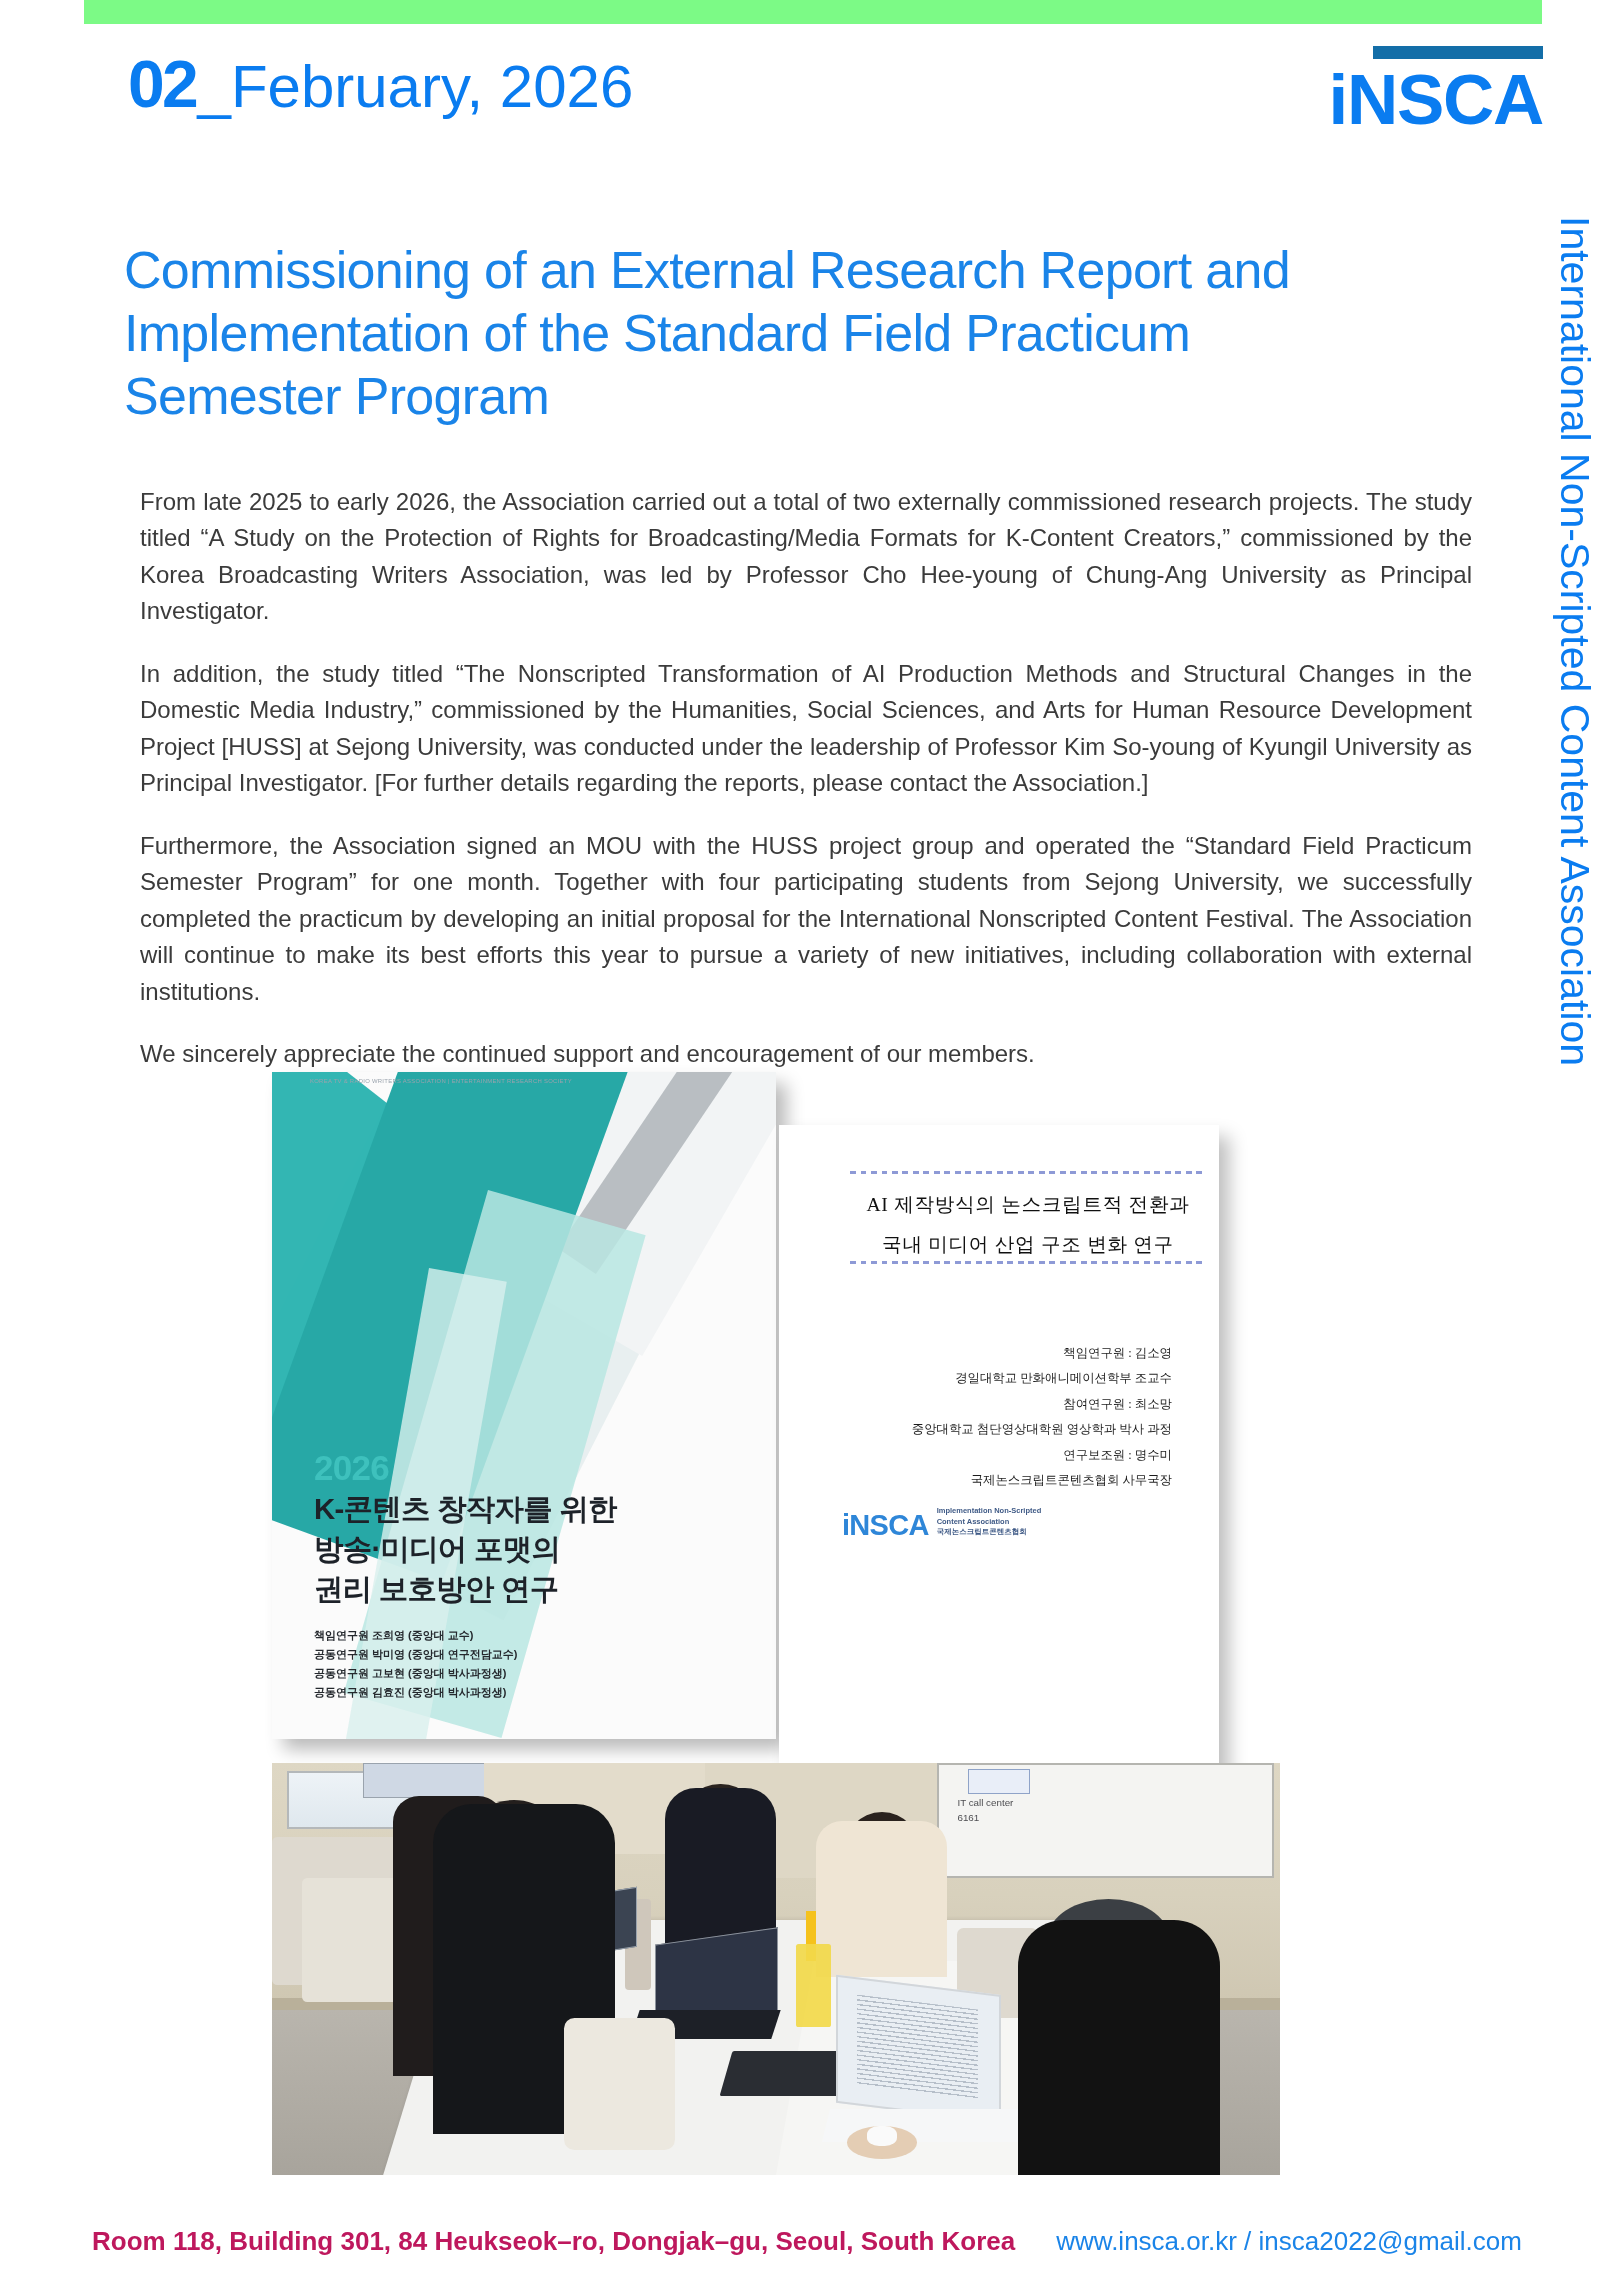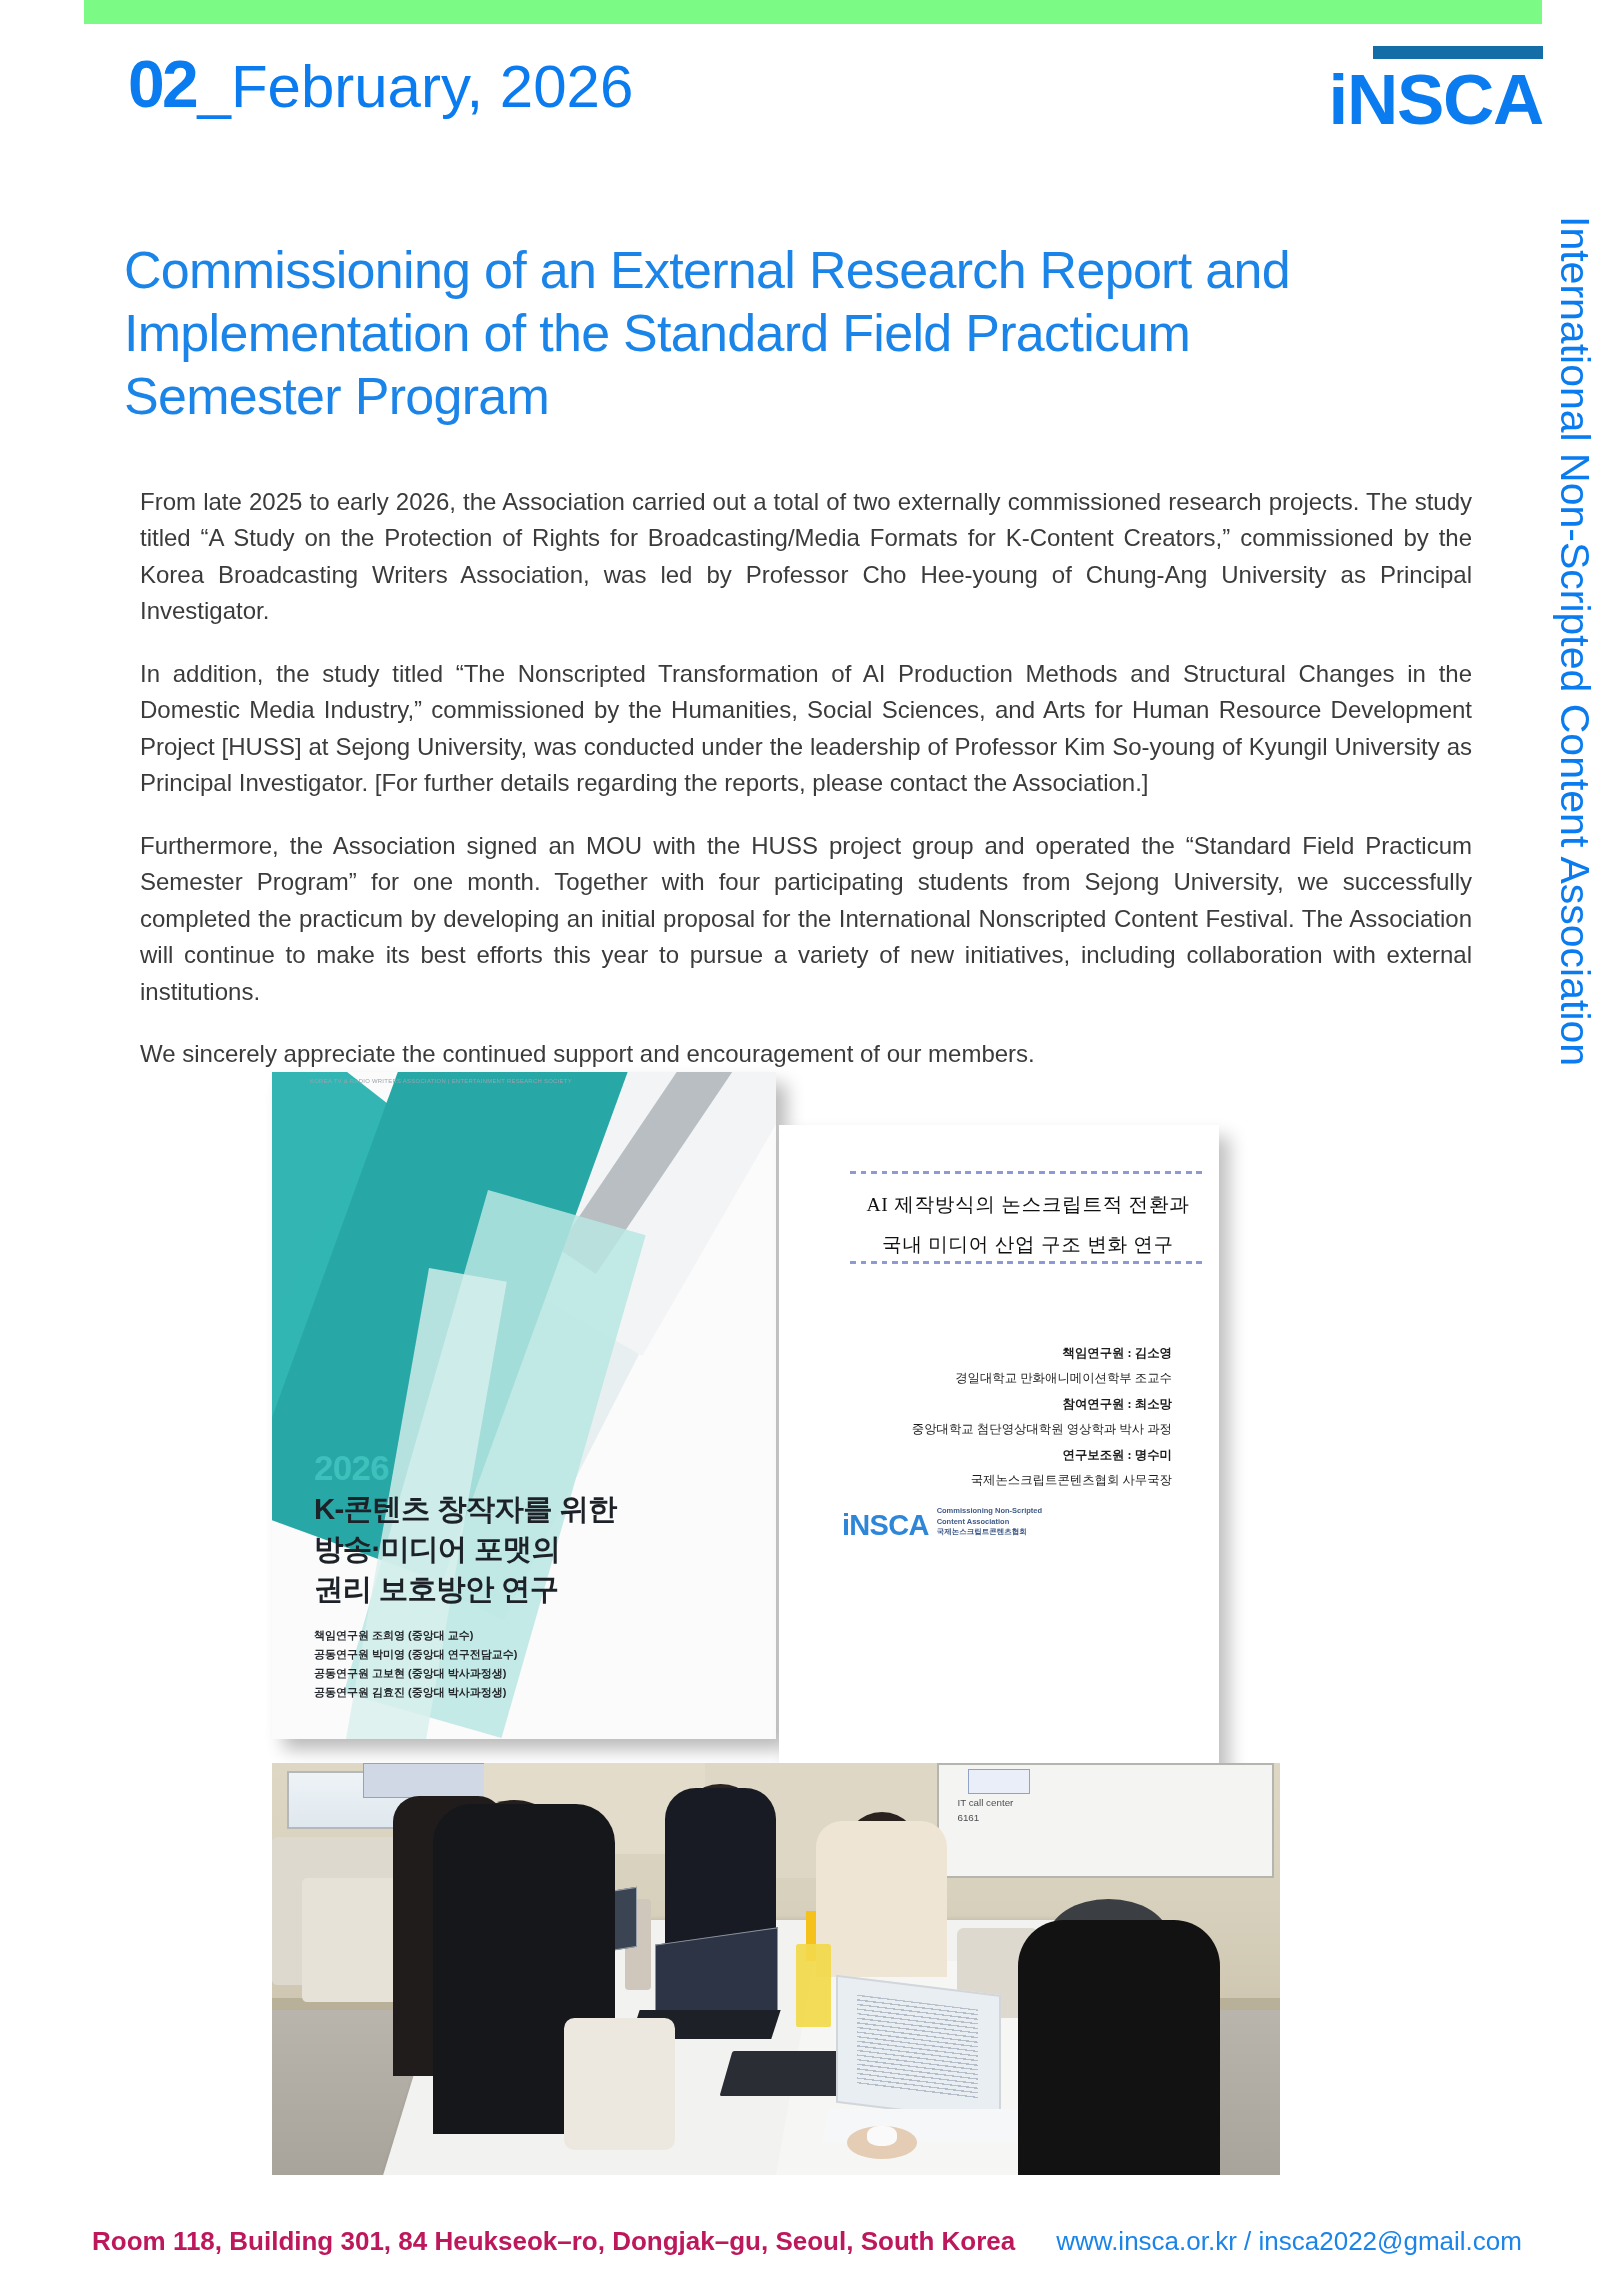--- a/index.html
+++ b/index.html
@@ -143,21 +143,21 @@
     position:absolute;left:56px;top:60px;width:386px;text-align:center;
     font-size:19.6px;font-weight:400;color:#101010;line-height:2.02;
     letter-spacing:0.7px;
     font-family:"Liberation Serif", serif;
   }
   .c2-credits{
     position:absolute;right:47px;top:216px;width:366px;text-align:right;
     font-size:12.4px;color:#1c1c1c;line-height:2.05;
     font-family:"Liberation Serif", serif;
   }
-  .c2-credits .role{font-weight:700;text-align:right;}
+  .c2-credits .role{font-weight:400;text-align:right;}
   .c2-logo{position:absolute;left:63px;top:381px;display:flex;align-items:flex-end;gap:7.9px;}
   .c2-logo-word{
     font-size:29px;font-weight:700;color:#2e86d8;line-height:.96;letter-spacing:-0.7px;
     font-family:"Liberation Sans", sans-serif;
   }
   .c2-logo-sub{
     font-size:7.5px;color:#3f5a86;line-height:1.42;font-weight:600;
     padding-bottom:2px;white-space:nowrap;
     font-family:"Liberation Sans", sans-serif;
   }
@@ -296,21 +296,21 @@
         <div class="role">책임연구원 : 김소영</div>
         <div>경일대학교 만화애니메이션학부 조교수</div>
         <div class="role">참여연구원 : 최소망</div>
         <div>중앙대학교 첨단영상대학원 영상학과 박사 과정</div>
         <div class="role">연구보조원 : 명수미</div>
         <div>국제논스크립트콘텐츠협회 사무국장</div>
       </div>
       <div class="c2-logo">
         <span class="c2-logo-word">iNSCA</span>
         <span class="c2-logo-sub">
-          <span>Commissioning Non-Scripted</span><br>
+          <span>Implementation Non-Scripted</span><br>
           <span>Content Association</span><br>
           <span>국제논스크립트콘텐츠협회</span>
         </span>
       </div>
     </div>
 
     <div class="photo">
       <div class="ph ph-wall"></div>
       <div class="ph ph-wallband"></div>
       <div class="ph ph-floor"></div>

